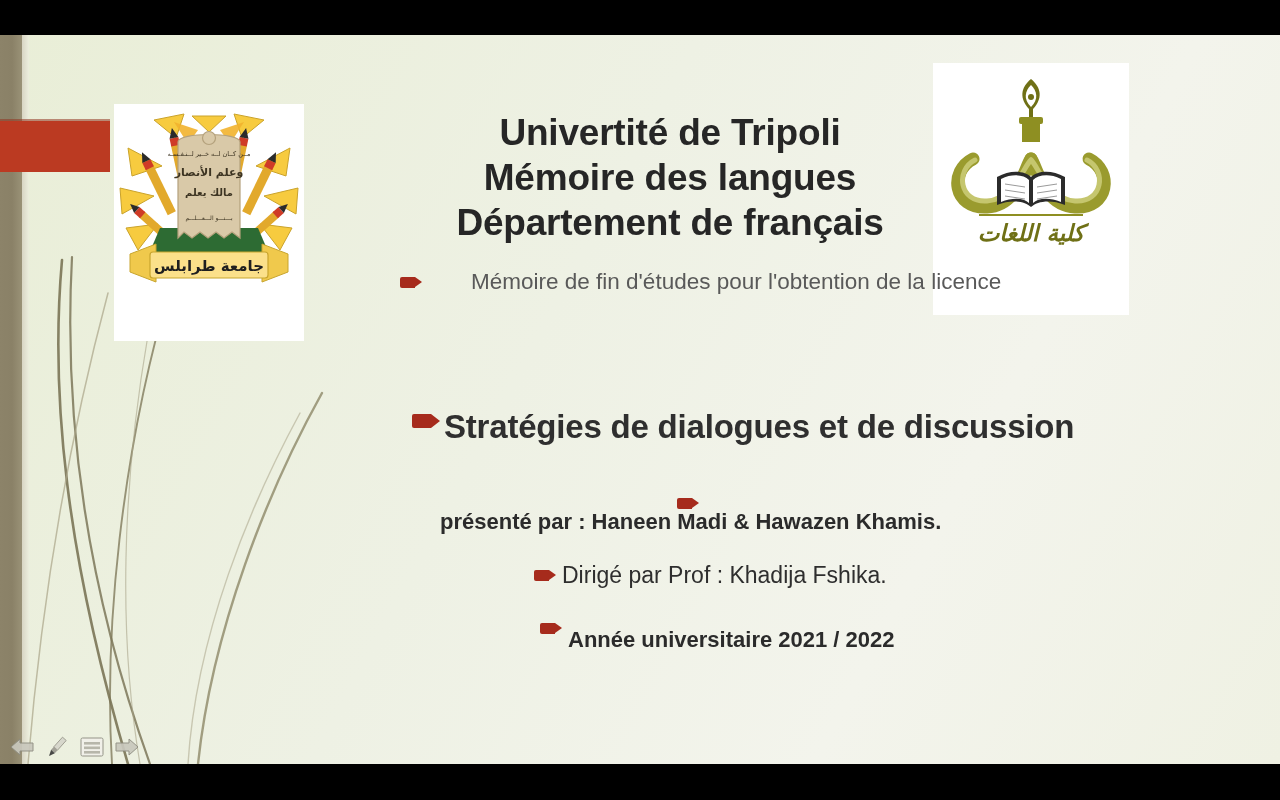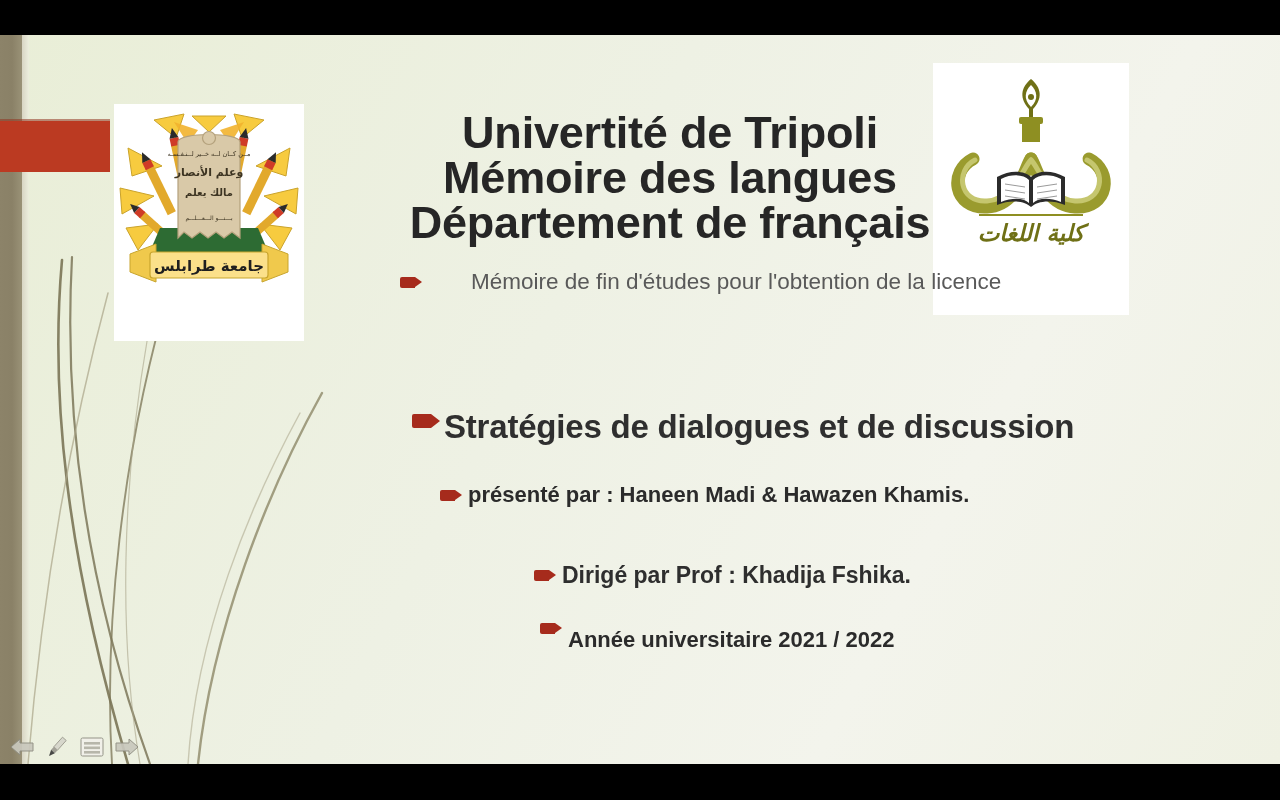--- a/index.html
+++ b/index.html
@@ -60,21 +60,21 @@
   }
 
   
   .title-block {
     position: absolute;
     left: 330px; top: 75px;
     width: 680px;
     text-align: center;
     color: #262626;
     font-weight: bold;
-    font-size: 45px;
+    font-size: 37px;
     line-height: 45px;
     letter-spacing: -0.2px;
   }
 
   
   .row {
     position: absolute;
     display: flex;
     align-items: center;
     white-space: nowrap;
@@ -96,21 +96,21 @@
   }
   .bsm { width: 15px; height: 11px; border-radius: 2px 0 0 2px; }
   .bsm::after { border-width: 5.5px 0 5.5px 7px; border-color: transparent transparent transparent #a62b1c; }
   .bmd { width: 19px; height: 14px; border-radius: 2px 0 0 2px; }
   .bmd::after { border-width: 7px 0 7px 9px; border-color: transparent transparent transparent #a62b1c; }
 
   .txt-memoire  { font-size: 22.5px; color: #595959; font-weight: normal; margin-left: 43px; }
   .txt-strong   { font-size: 28px;   color: #333333; font-weight: bold; letter-spacing: -0.2px; }
   .txt-strong2  { font-size: 33px;   color: #2f2f2f; font-weight: bold; letter-spacing: -0.2px; margin-top: 12px; }
   .txt-present  { font-size: 22px;   color: #2b2b2b; font-weight: bold; }
-  .txt-dirige   { font-size: 23px;   color: #2e2e2e; font-weight: bold; }
+  .txt-dirige   { font-size: 23px;   color: #2e2e2e; font-weight: normal; }
   .txt-annee    { font-size: 22px;   color: #2b2b2b; font-weight: bold; margin-top: 24px; }
 
   
   .logo-box { position: absolute; background: #ffffff; overflow: hidden; }
   #logo-tripoli { left: 114px; top: 69px;  width: 190px; height: 237px; background: #ffffff; }
   #logo-faculty { left: 933px; top: 28px;  width: 196px; height: 252px; background: #ffffff; font-style: italic; }
   #logo-depart  { left: 1130px; top: 47px; width: 124px; height: 158px; background: #ffffff; }
 
   
   .nav-controls {
@@ -282,21 +282,21 @@
       <span class="bullet bsm"></span>
       <span class="txt-memoire">Mémoire de fin d'études pour l'obtention de la licence</span>
     </div>
 
 
     <div class="row" style="left:412px; top:361px;">
       <span class="bullet bmd"></span>
       <span class="txt-strong2">Stratégies de dialogues et de discussion</span>
     </div>
 
-    <div class="row" style="left:440px; top:447px;">
+    <div class="row" style="left:440px; top:463px;flex-direction:column;">
       <span class="bullet bsm"></span>
       <span class="txt-present">présenté par : Haneen Madi &amp; Hawazen Khamis.</span>
     </div>
 
     <div class="row" style="left:534px; top:527px;">
       <span class="bullet bsm"></span>
       <span class="txt-dirige">Dirigé par Prof : Khadija Fshika.</span>
     </div>
 
     <div class="row" style="left:540px; top:568px;">

